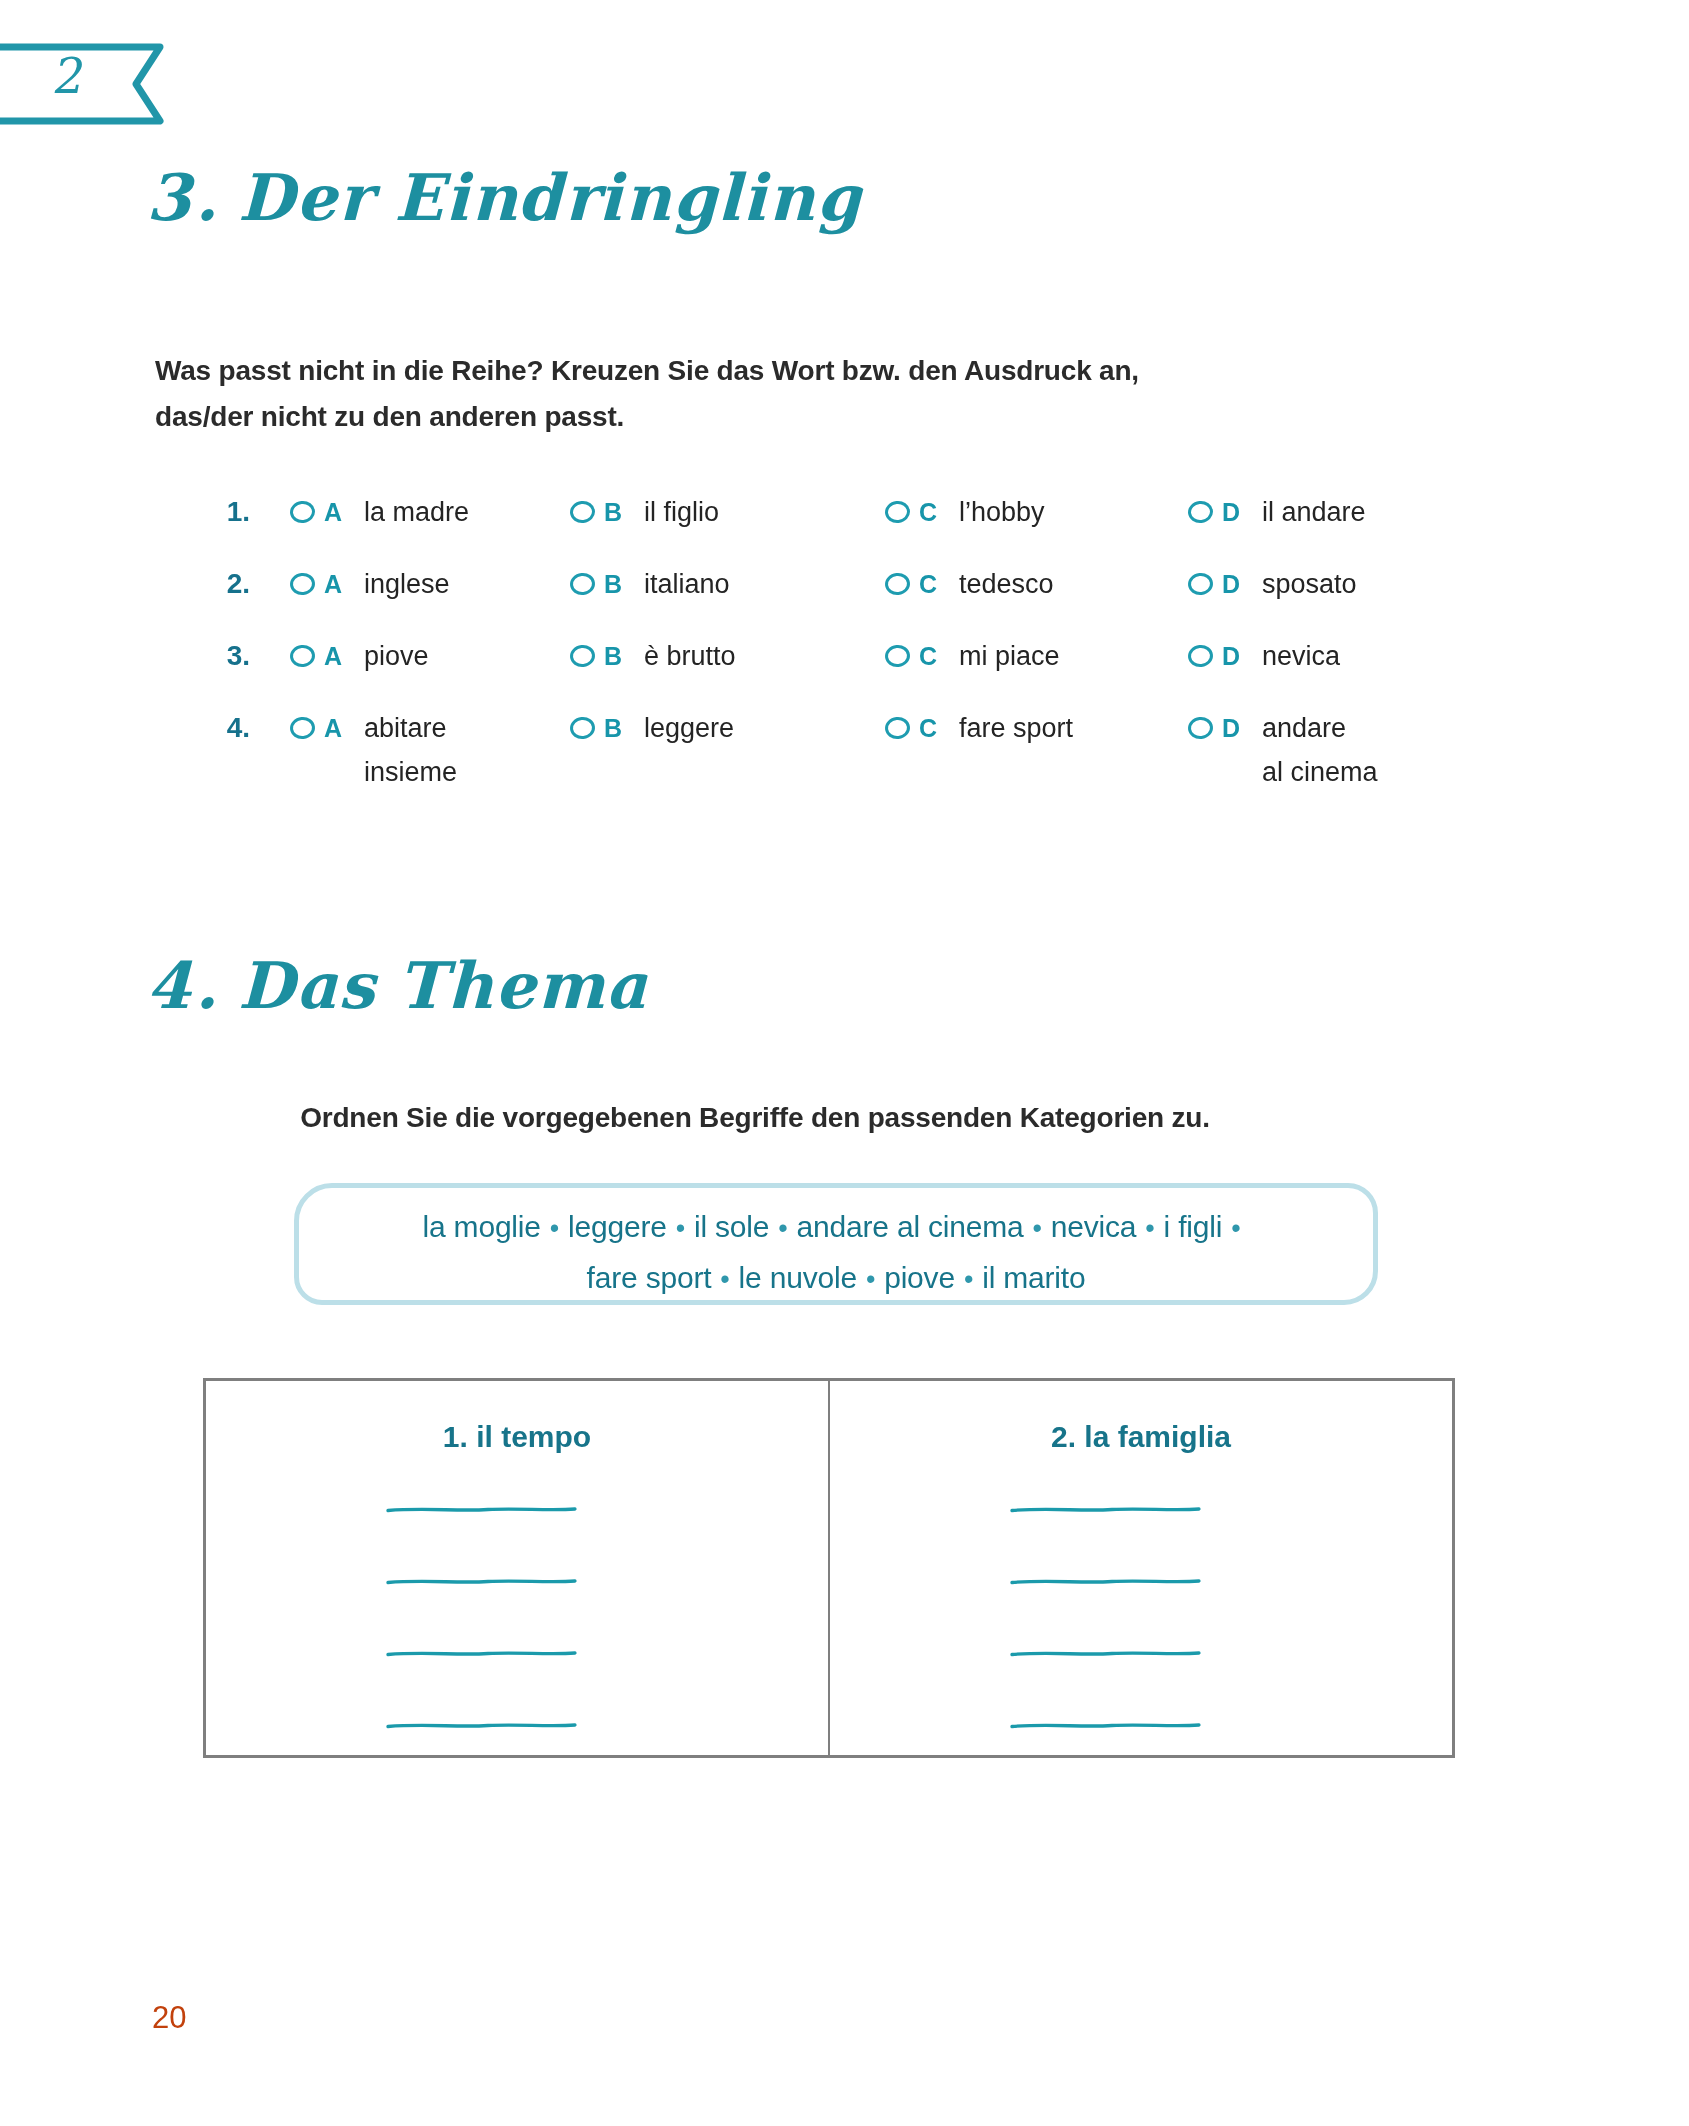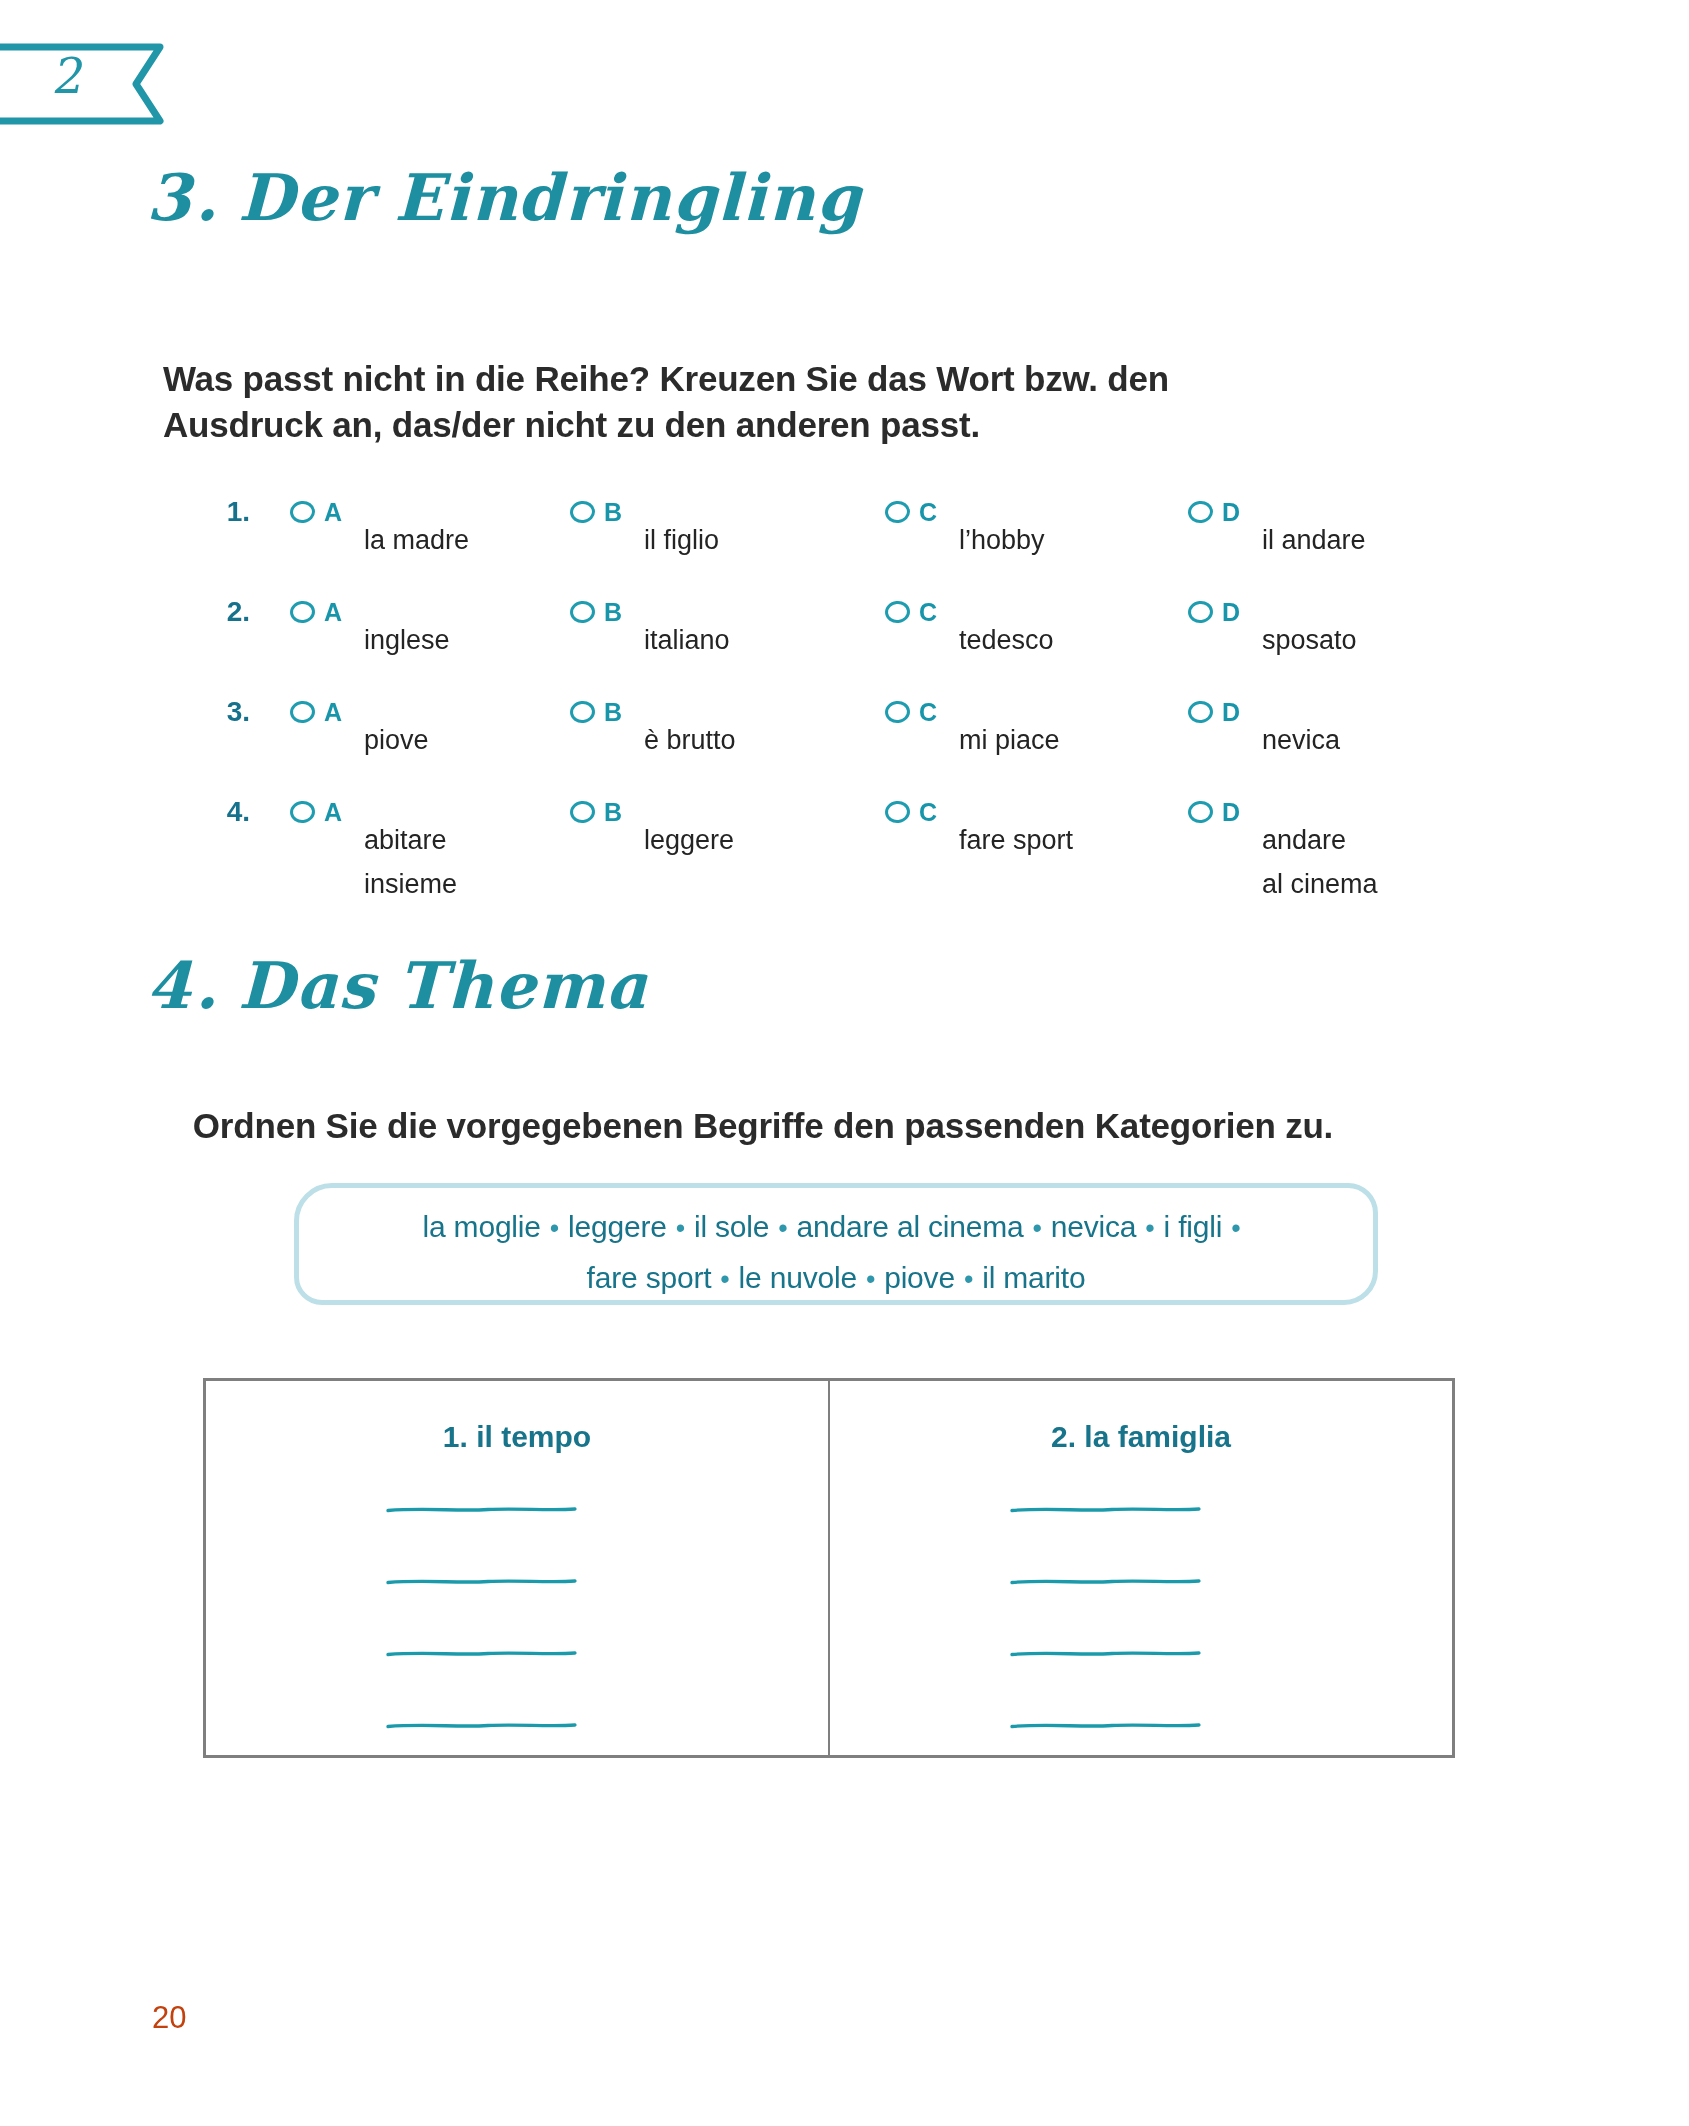--- a/index.html
+++ b/index.html
@@ -14,41 +14,41 @@
              font-size:48px;color:#2196a9;}
 
   
   .script-heading{position:absolute;margin:0;font-family:"DejaVu Serif",serif;
                   font-style:italic;font-weight:bold;color:#1d8fa0;
                   font-size:64px;letter-spacing:1px;transform:skewX(-4deg);}
   .h3{left:152px;top:160px;}
   .h4{left:152px;top:948px;}
 
   
-  .instructions{position:absolute;margin:8px;font-weight:700;color:#2b2b2b;
-                font-size:35px;line-height:46px;letter-spacing:-0.2px;}
+  .instructions{position:absolute;margin:0;font-weight:700;color:#2b2b2b;
+                font-size:28px;line-height:46px;letter-spacing:-0.2px;}
   .i3{left:155px;top:348px;width:1040px;}
   .i4{left:155px;top:1095px;width:1200px;text-align:center;}
 
   
   .mc-grid{position:absolute;left:155px;top:490px;width:1370px;}
   .mc-row{display:flex;align-items:flex-start;margin-bottom:28px;}
   .qnum{width:95px;text-align:right;font-weight:700;color:#16718c;
         font-size:28px;line-height:44px;margin-right:40px;flex:0 0 auto;}
   .opt{display:flex;align-items:flex-start;flex:0 0 auto;}
   .opt-a{width:280px;}
   .opt-b{width:315px;}
   .opt-c{width:303px;}
   .opt-d{width:260px;}
   .circle{box-sizing:border-box;width:25px;height:22px;border:3.5px solid #1e9cb0;
           border-radius:50%;margin-top:11px;margin-right:9px;flex:0 0 auto;
           transform:rotate(-6deg);background:#fff;}
   .letter{width:28px;font-weight:700;color:#1795aa;font-size:25px;line-height:44px;
           margin-right:12px;flex:0 0 auto;}
-  .olabel{font-size:27px;line-height:44px;color:#242424;white-space:pre-line;margin-top:28px;}
+  .olabel{font-size:27px;line-height:44px;color:#242424;white-space:pre-line;}
 
   
   .word-box{position:absolute;left:294px;top:1183px;width:1084px;height:122px;
             box-sizing:border-box;border:5px solid #bcdfe8;border-radius:38px 30px 34px 28px;
             text-align:center;padding-top:14px;font-weight:400;font-size:30px;
             line-height:49px;color:#17748a;letter-spacing:-0.2px;}
   .word-box .sep{color:#2f97ac;padding:0 9px;font-size:27px;}
 
   
   .cat-table{position:absolute;left:203px;top:1378px;width:1252px;height:380px;

